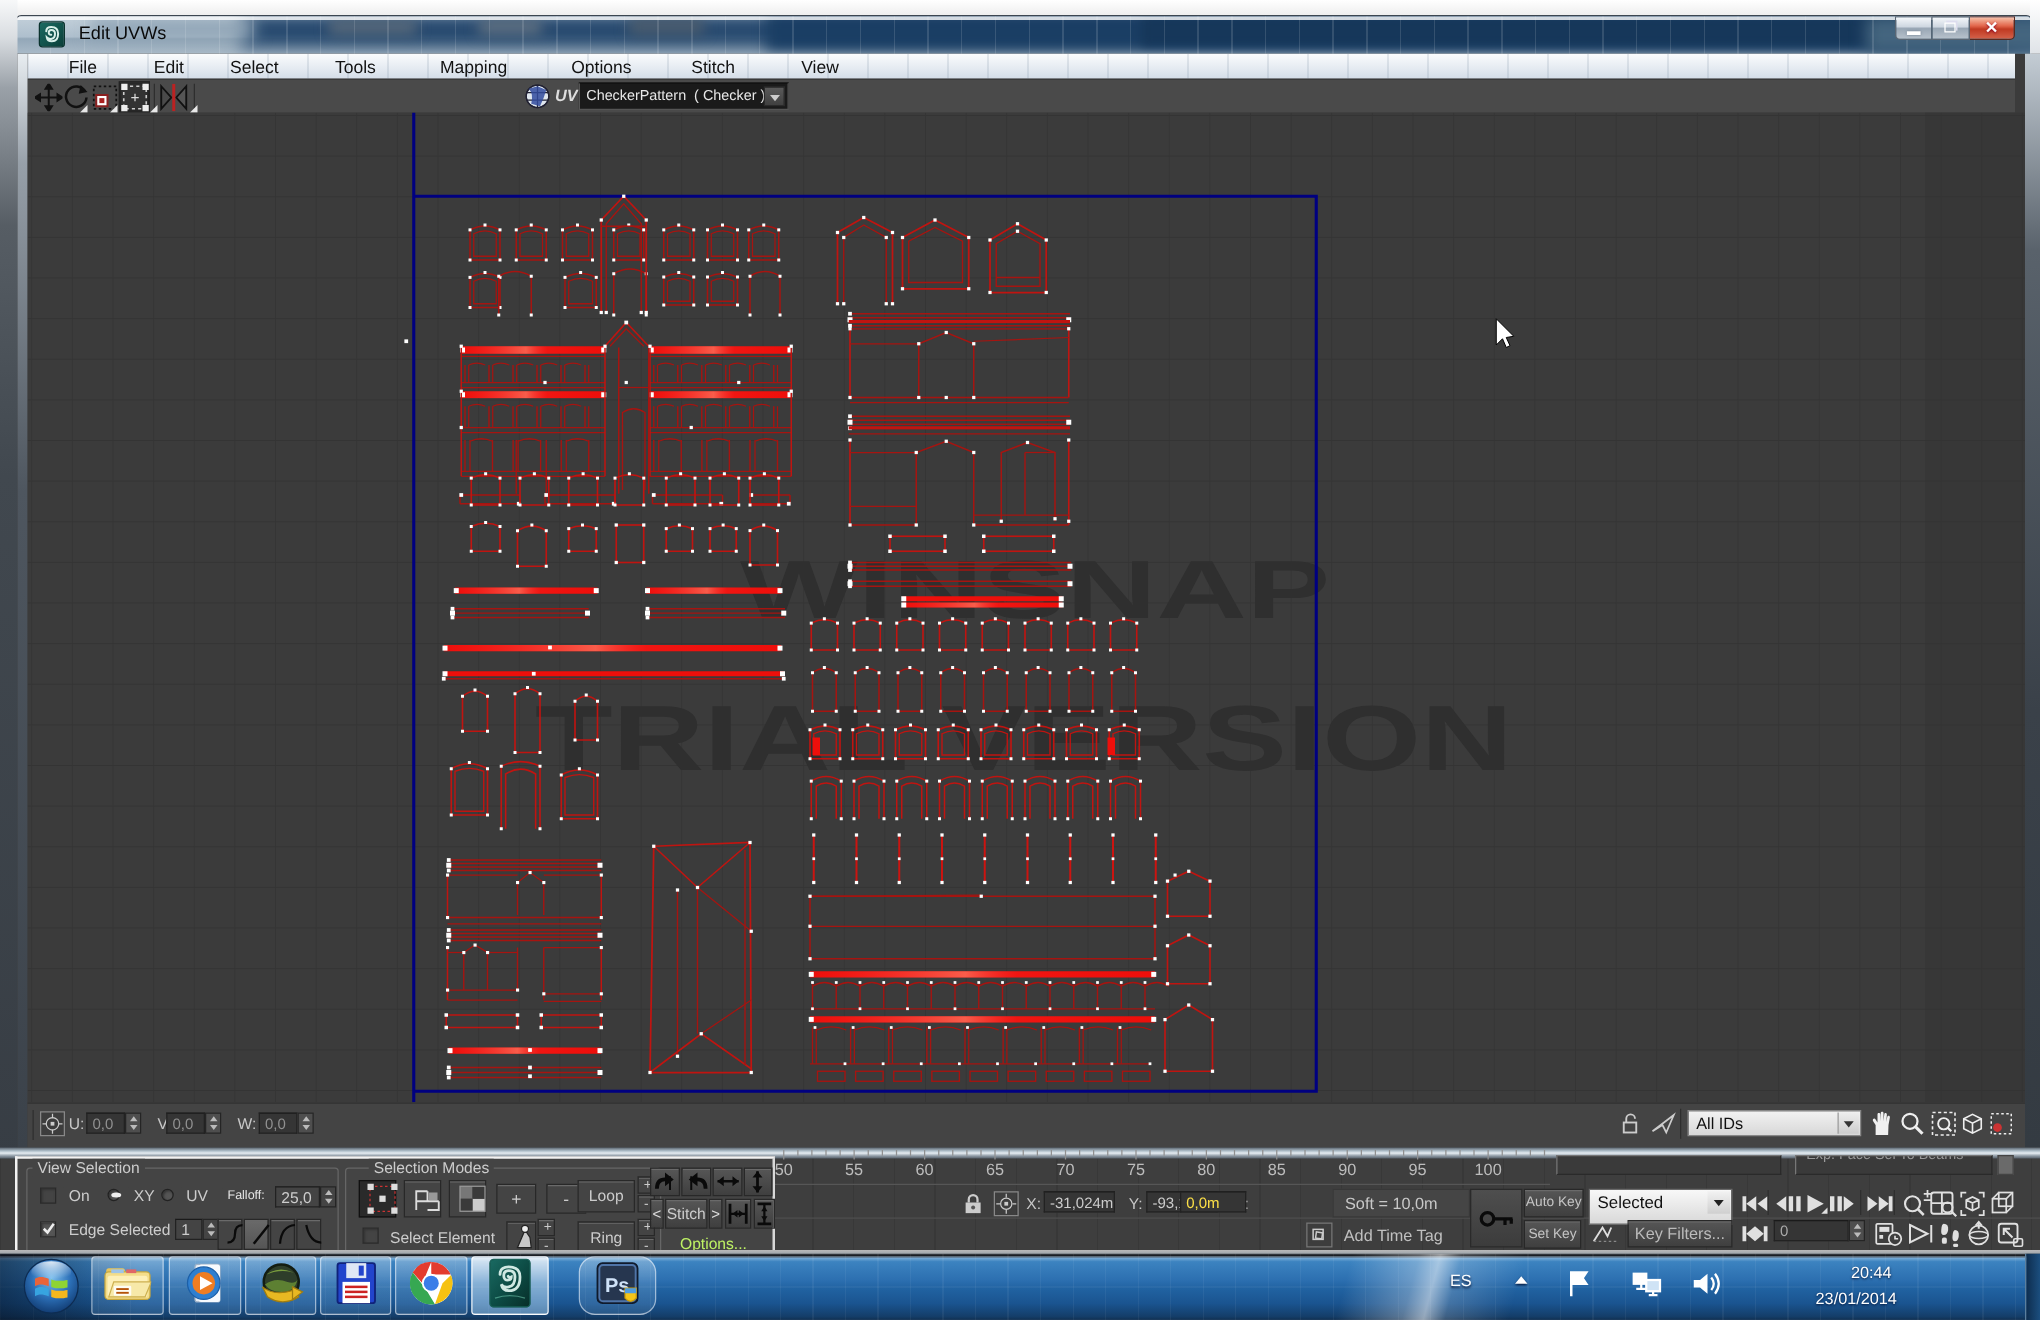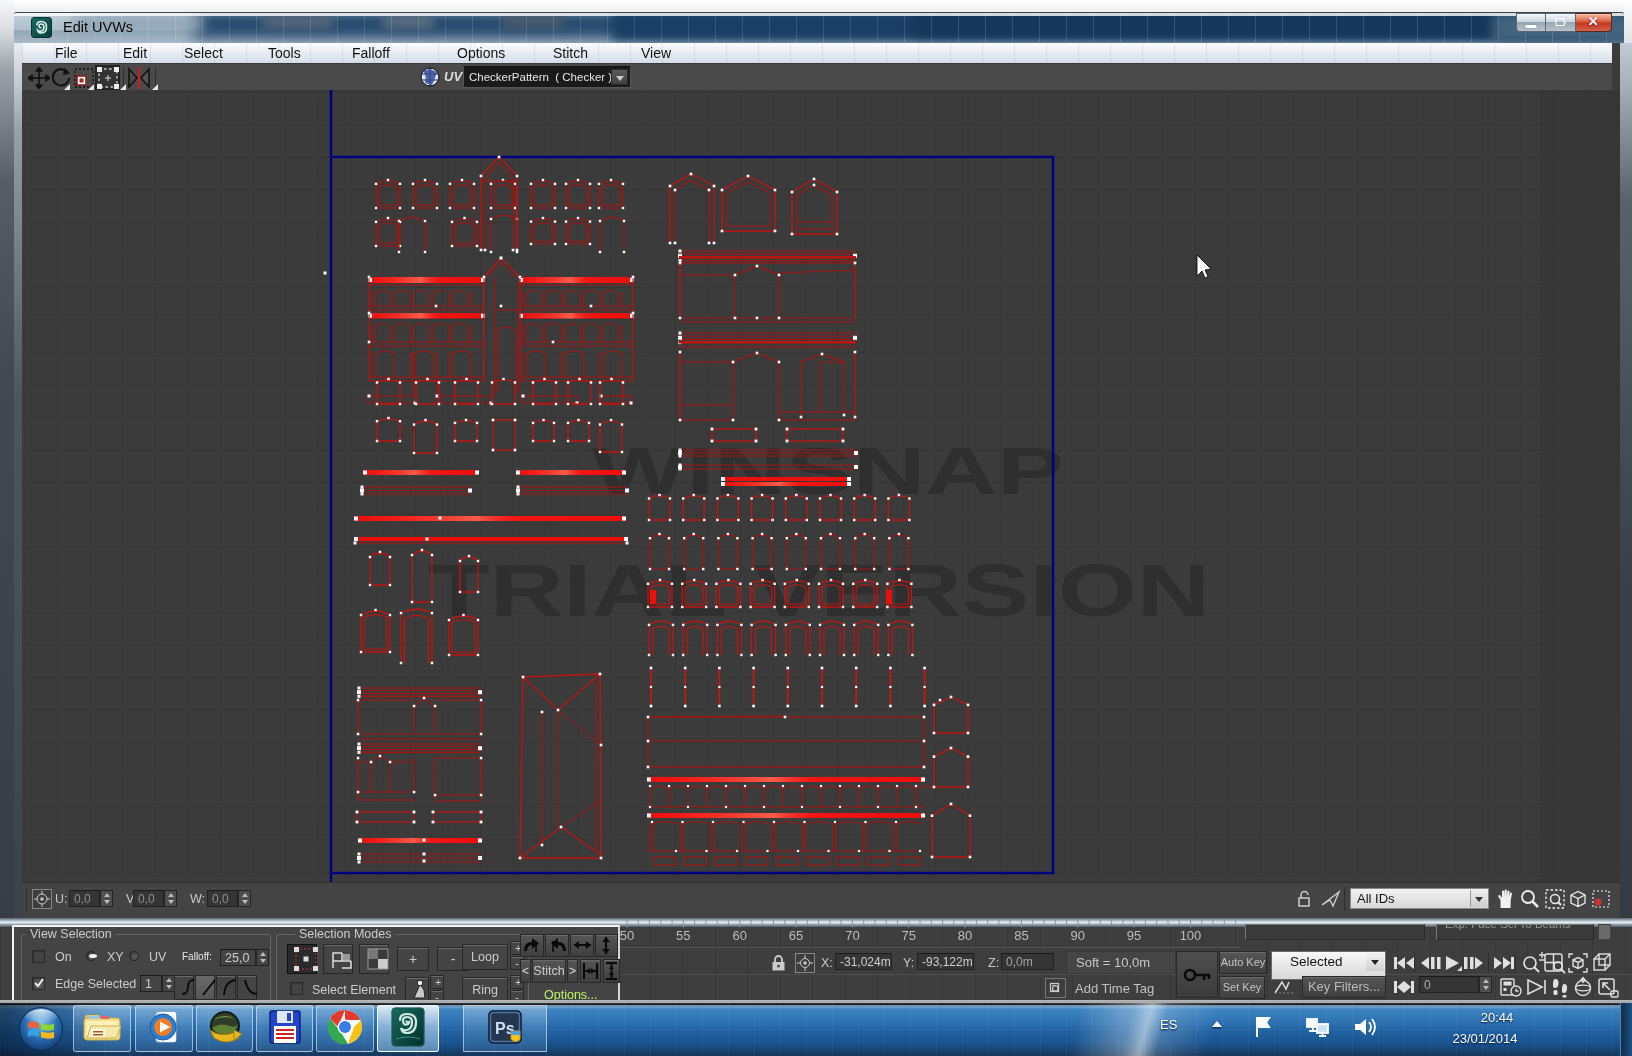--- a/index.html
+++ b/index.html
@@ -44,21 +44,21 @@
 <div style="flex:1.25;background:linear-gradient(180deg,#f6c0a8,#e2654a 40%,#c03a22 55%,#d4614a);border:1px solid #5a2a20;border-left:none;border-radius:0 0 4px 0;position:relative;color:#fff;font-weight:bold;text-align:center;font-size:13px;text-shadow:0 1px 2px #802">✕</div>
 </div>
 
 <div class="abs" style="left:22px;top:43px;width:1590px;height:20px;background:linear-gradient(180deg,#fbfcfd,#e4eaf1 60%,#d4dde8)"></div>
 <div class="abs" style="left:22px;top:43px;width:1590px;height:20px;background-image:repeating-linear-gradient(90deg,rgba(120,140,160,.18) 0 1px,transparent 1px 32px)"></div>
 <div class="abs" style="left:22px;top:45px;width:1590px;height:17px;font-size:14px;color:#111">
 <span style="position:absolute;left:33px">File</span>
     <span style="position:absolute;left:101px">Edit</span>
 <span style="position:absolute;left:162px">Select</span>
     <span style="position:absolute;left:246px">Tools</span>
-<span style="position:absolute;left:330px">Falloff</span>
+<span style="position:absolute;left:330px">Mapping</span>
     <span style="position:absolute;left:435px">Options</span>
 <span style="position:absolute;left:531px">Stitch</span>
     <span style="position:absolute;left:619px">View</span>
 </div>
 
 <div class="abs" style="left:22px;top:63px;width:1590px;height:27px;background:#4a4a4a;border-top:1px solid #3a3a3a">
 <div class="abs" style="left:6px;top:3px"><svg width="22" height="22" viewBox="0 0 22 22">
         <g stroke="#111" stroke-width="1.6" fill="#111">
 <line x1="11" y1="3" x2="11" y2="19"></line>
           <line x1="3" y1="11" x2="19" y2="11"></line>
@@ -1311,39 +1311,39 @@
  <div class="abs" style="left:795px;top:26px;width:20px;height:20px;border:1px solid #888"><svg width="18" height="18">
         <circle cx="9" cy="9" r="4.5" stroke="#ccc" fill="none"></circle>
         <path d="M9 1 V4 M9 14 V17 M1 9 H4 M14 9 H17" stroke="#ccc"></path>
         <rect x="7.5" y="7.5" width="3" height="3" fill="#ccc"></rect>
       </svg></div>
  <div class="abs dtxt" style="left:821px;top:29px">X:</div>
  <div class="abs field" style="left:835px;top:26px;width:57px;color:#ccc">-31,024m</div>
  <div class="abs dtxt" style="left:903px;top:29px">Y:</div>
  <div class="abs field" style="left:917px;top:26px;width:57px;color:#ccc">-93,122m</div>
  <div class="abs dtxt" style="left:988px;top:29px">Z:</div>
- <div class="abs field" style="left:1001px;top:26px;width:53px;color:#a3a3a3">0,0m</div>
+ <div class="abs field" style="left:944px;top:26px;width:53px;color:#fde047">0,0m</div>
  <div class="abs" style="left:1066px;top:24px;width:110px;height:23px;background:#454545;border:1px solid #383838;color:#c8c8c8;font-size:13px;line-height:21px;padding-left:9px">Soft = 10,0m</div>
 
  <div class="abs" style="left:1045px;top:51px;width:21px;height:20px;border:1px solid #777;background:#3d3d3d"><svg width="19" height="18" viewBox="0 0 19 18">
         <rect x="4.5" y="4.5" width="8" height="8" fill="none" stroke="#ccc" stroke-width="1.2"></rect>
         <rect x="6.8" y="6.8" width="5" height="5" fill="none" stroke="#ccc" stroke-width="1.2" transform="rotate(8 9 9)"></rect>
       </svg></div>
  <div class="abs dtxt" style="left:1075px;top:54px;color:#c0c0c0;font-size:13px">Add Time Tag</div>
 
  <div class="abs" style="left:1176px;top:24px;width:42px;height:47px;background:linear-gradient(180deg,#4e4e4e,#3c3c3c);border:1px solid #2a2a2a"><svg width="40" height="45" viewBox="0 0 40 45">
         <circle cx="13" cy="23" r="5" stroke="#0a0a0a" stroke-width="2.6" fill="none"></circle>
         <line x1="18" y1="23" x2="33" y2="23" stroke="#0a0a0a" stroke-width="2.6"></line>
         <line x1="27" y1="23" x2="27" y2="28" stroke="#0a0a0a" stroke-width="2.6"></line>
         <line x1="32" y1="23" x2="32" y2="27" stroke="#0a0a0a" stroke-width="2.6"></line>
       </svg></div>
 
  <div class="btn" style="left:1219px;top:24px;width:48px;height:23px;line-height:21px;color:#c4c4c4;font-size:11px;white-space:nowrap;overflow:hidden">Auto Key</div>
  <div class="btn" style="left:1219px;top:49px;width:46px;height:23px;line-height:21px;color:#c4c4c4;font-size:11px;white-space:nowrap;overflow:hidden">Set Key</div>
- <div class="abs" style="left:1271px;top:24px;width:115px;height:29px;background:linear-gradient(180deg,#f8f8f8,#d8d8d8);border:1px solid #6a6a6a;font-size:13.5px;color:#111;line-height:20px;padding-left:18px">Selected
+ <div class="abs" style="left:1271px;top:24px;width:115px;height:29px;background:linear-gradient(180deg,#f8f8f8,#d8d8d8);border:1px solid #6a6a6a;font-size:13.5px;color:#111;line-height:20px;padding-left:6px">Selected
   <div style="position:absolute;right:1px;top:1px;width:18px;height:18px;background:linear-gradient(180deg,#f2f2f2,#cfcfcf)">
         <div style="position:absolute;left:4.5px;top:7px;border-left:4.5px solid transparent;border-right:4.5px solid transparent;border-top:5px solid #222"></div>
       </div></div>
  <div class="abs" style="left:1272px;top:49px;width:26px;height:22px"><svg width="26" height="22">
         <path d="M3 17 L10 6 L14 13 L17 6" stroke="#ddd" fill="none" stroke-width="1.5"></path>
         <path d="M3 17 H23" stroke="#888" stroke-width="1" stroke-dasharray="2,2"></path>
       </svg></div>
  <div class="btn" style="left:1302px;top:49px;width:84px;height:22px;line-height:20px;color:#bbb;font-size:13px">Key Filters...</div>
 <div class="abs" style="left:1392px;top:25px;width:24px;height:22px"><svg width="24" height="22">
         <g fill="#e0e0e0">
@@ -1644,21 +1644,21 @@
               <stop offset="50%" stop-color="#0d4d46"></stop>
               <stop offset="100%" stop-color="#072e29"></stop>
             </linearGradient>
           </defs>
 <rect x="2" y="1" width="32" height="38" rx="3" fill="url(#mxg)" stroke="#0a3b35"></rect>
 <rect x="2" y="1" width="32" height="38" rx="3" fill="none" stroke="#2a8a7e" stroke-width="1" opacity=".5"></rect>
 <path d="M10 13 Q10 7 17 7 Q26 7 26 15 Q26 26 17 26 Q12 26 11 21 Q13 24 17 23 Q22 22 22 15 Q22 10 17 10 Q13 10 13 14 Q13 18 17 17.5 Q19 17 19 15 Q17 16 16.5 14.5" stroke="#cfe8e2" stroke-width="2.2" fill="none" stroke-linecap="round"></path>
 <path d="M6 32 Q18 28 30 32" stroke="#9fd" stroke-width="1" fill="none" opacity=".4"></path>
 </svg></div>
     </div>
-    <div style="position:absolute;left:463px;top:2px;width:84px;height:47px;background:linear-gradient(180deg,rgba(255,255,255,.3),rgba(190,220,245,.18) 45%,rgba(120,175,225,.2));border:1px solid rgba(245,250,255,.55);border-radius:1px;box-sizing:border-box">
+    <div style="position:absolute;left:463px;top:2px;width:62px;height:47px;background:linear-gradient(180deg,rgba(255,255,255,.3),rgba(190,220,245,.18) 45%,rgba(120,175,225,.2));border:1px solid rgba(245,250,255,.55);border-radius:13px;box-sizing:border-box">
       <div style="position:absolute;left:50%;top:50%;transform:translate(-50%,-50%)"><svg width="36" height="36" viewBox="0 0 36 36">
 <rect x="2" y="2" width="32" height="32" rx="4" fill="#26364f" stroke="#0f1a2c" stroke-width="1.5"></rect>
 <rect x="3.5" y="3.5" width="29" height="29" rx="3" fill="none" stroke="#4f74a8" stroke-width="1.5"></rect>
 <text x="8" y="25" font-family="Liberation Sans, sans-serif" font-size="16" font-weight="bold" fill="#cfe2f8">Ps</text>
 <path d="M24 22 L33 22 L33 30 Q28.5 35 24 30 Z" fill="#f5c518" stroke="#c79a0a"></path>
 <path d="M24 22 L33 22 L33 26 L24 26 Z" fill="#4f9de0"></path>
 </svg></div>
     </div>
 
  <div class="abs" style="left:1160px;top:14px;color:#fff;font-size:13px;text-shadow:0 1px 2px #013">ES</div>

